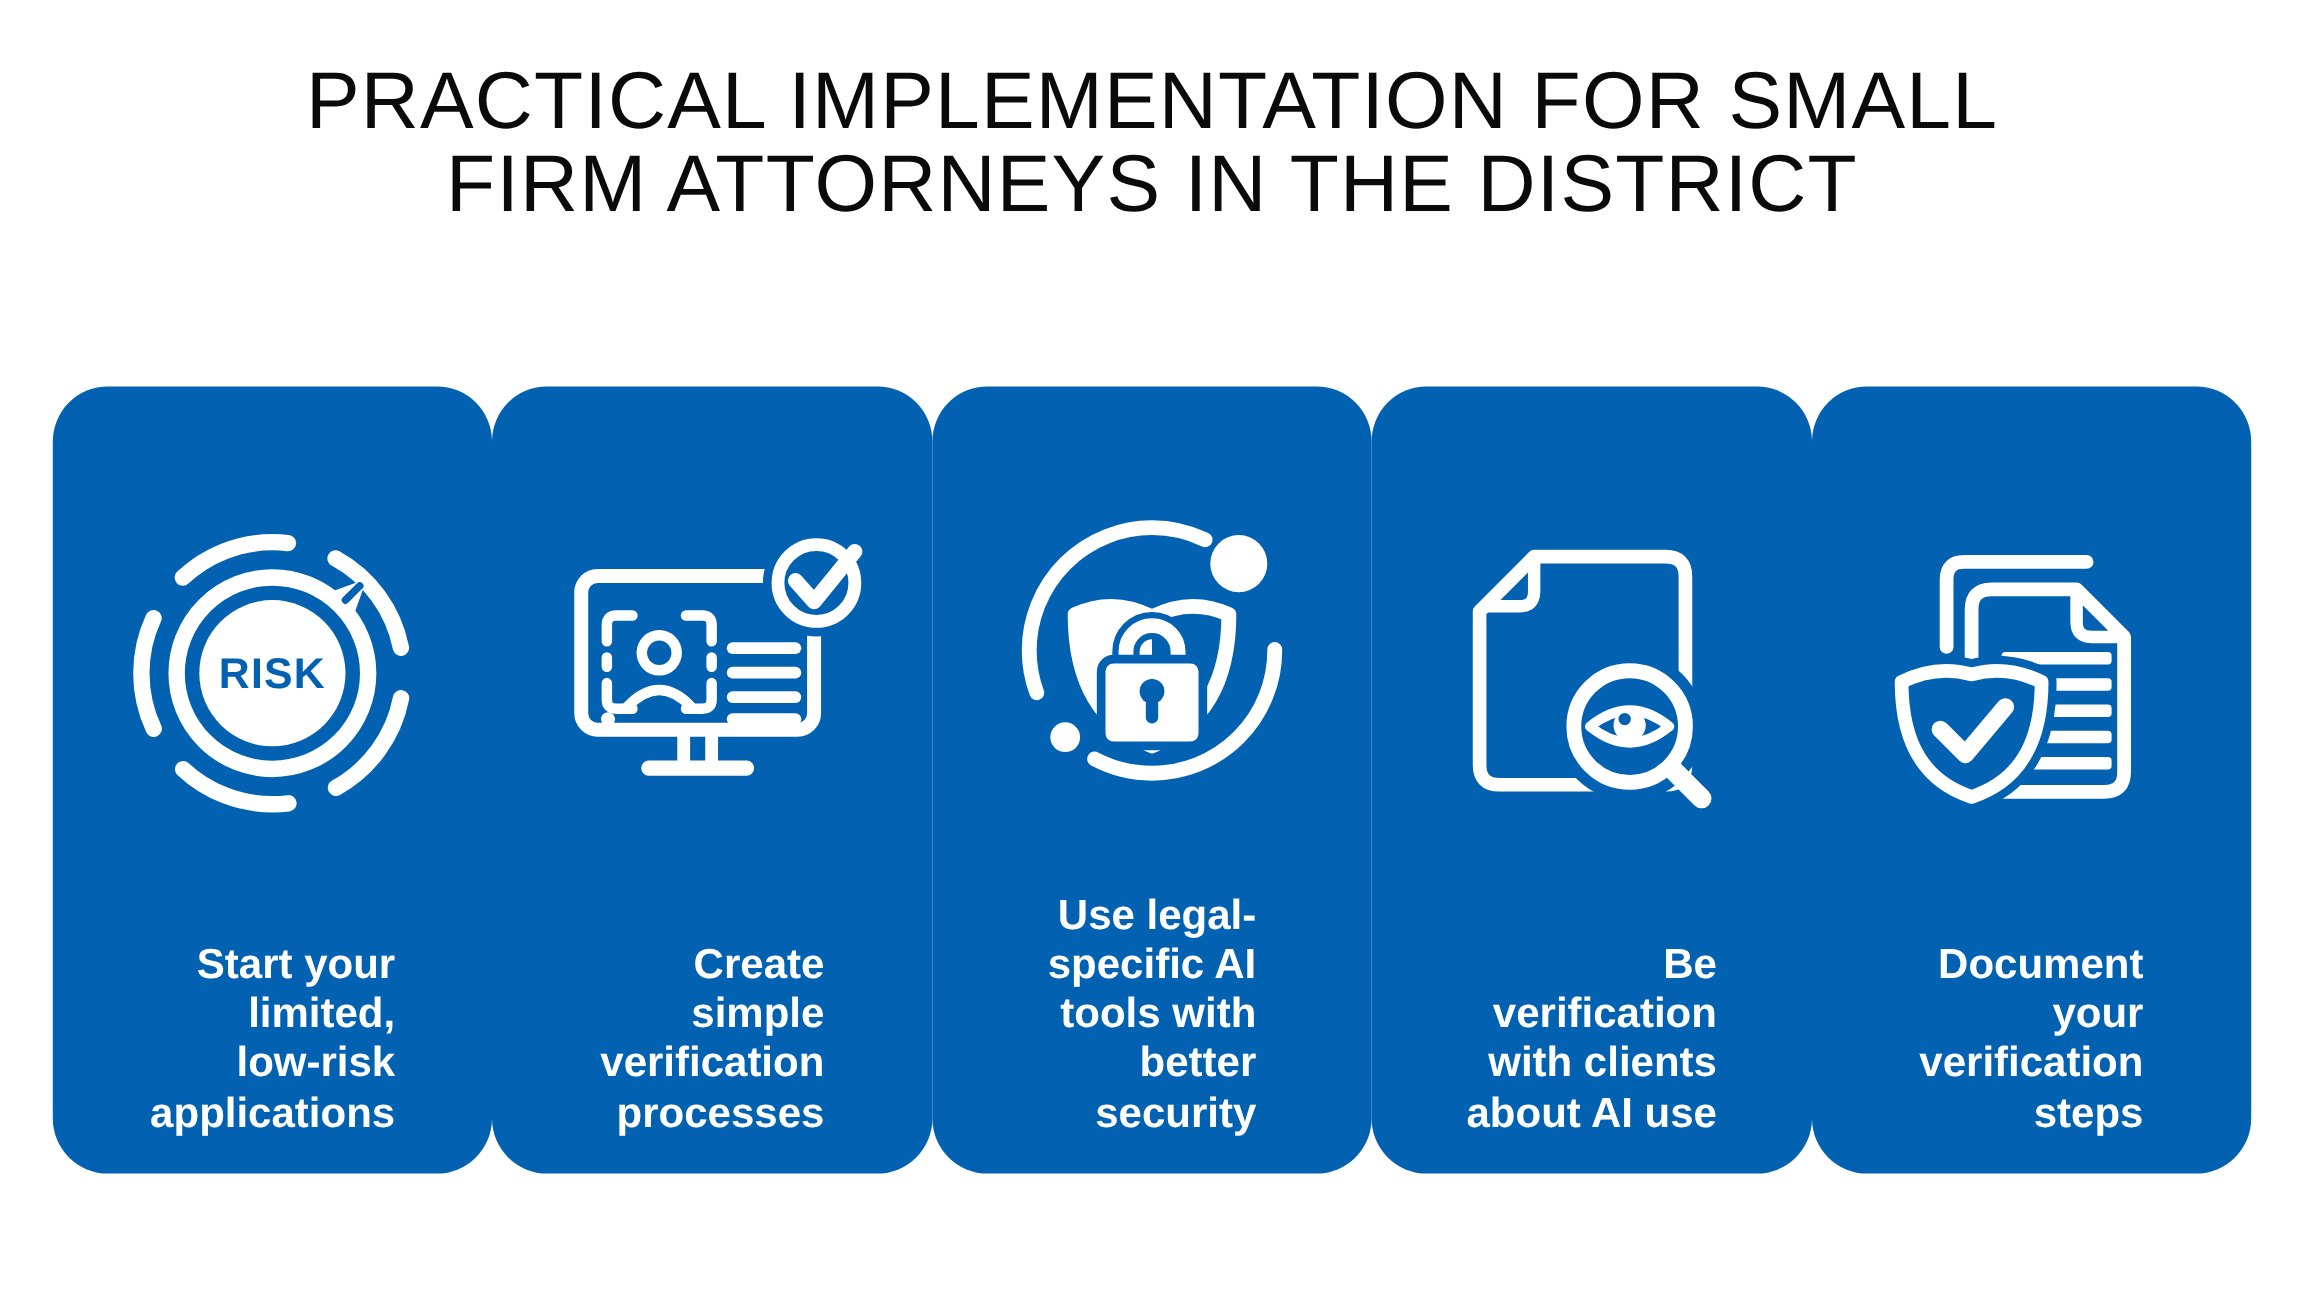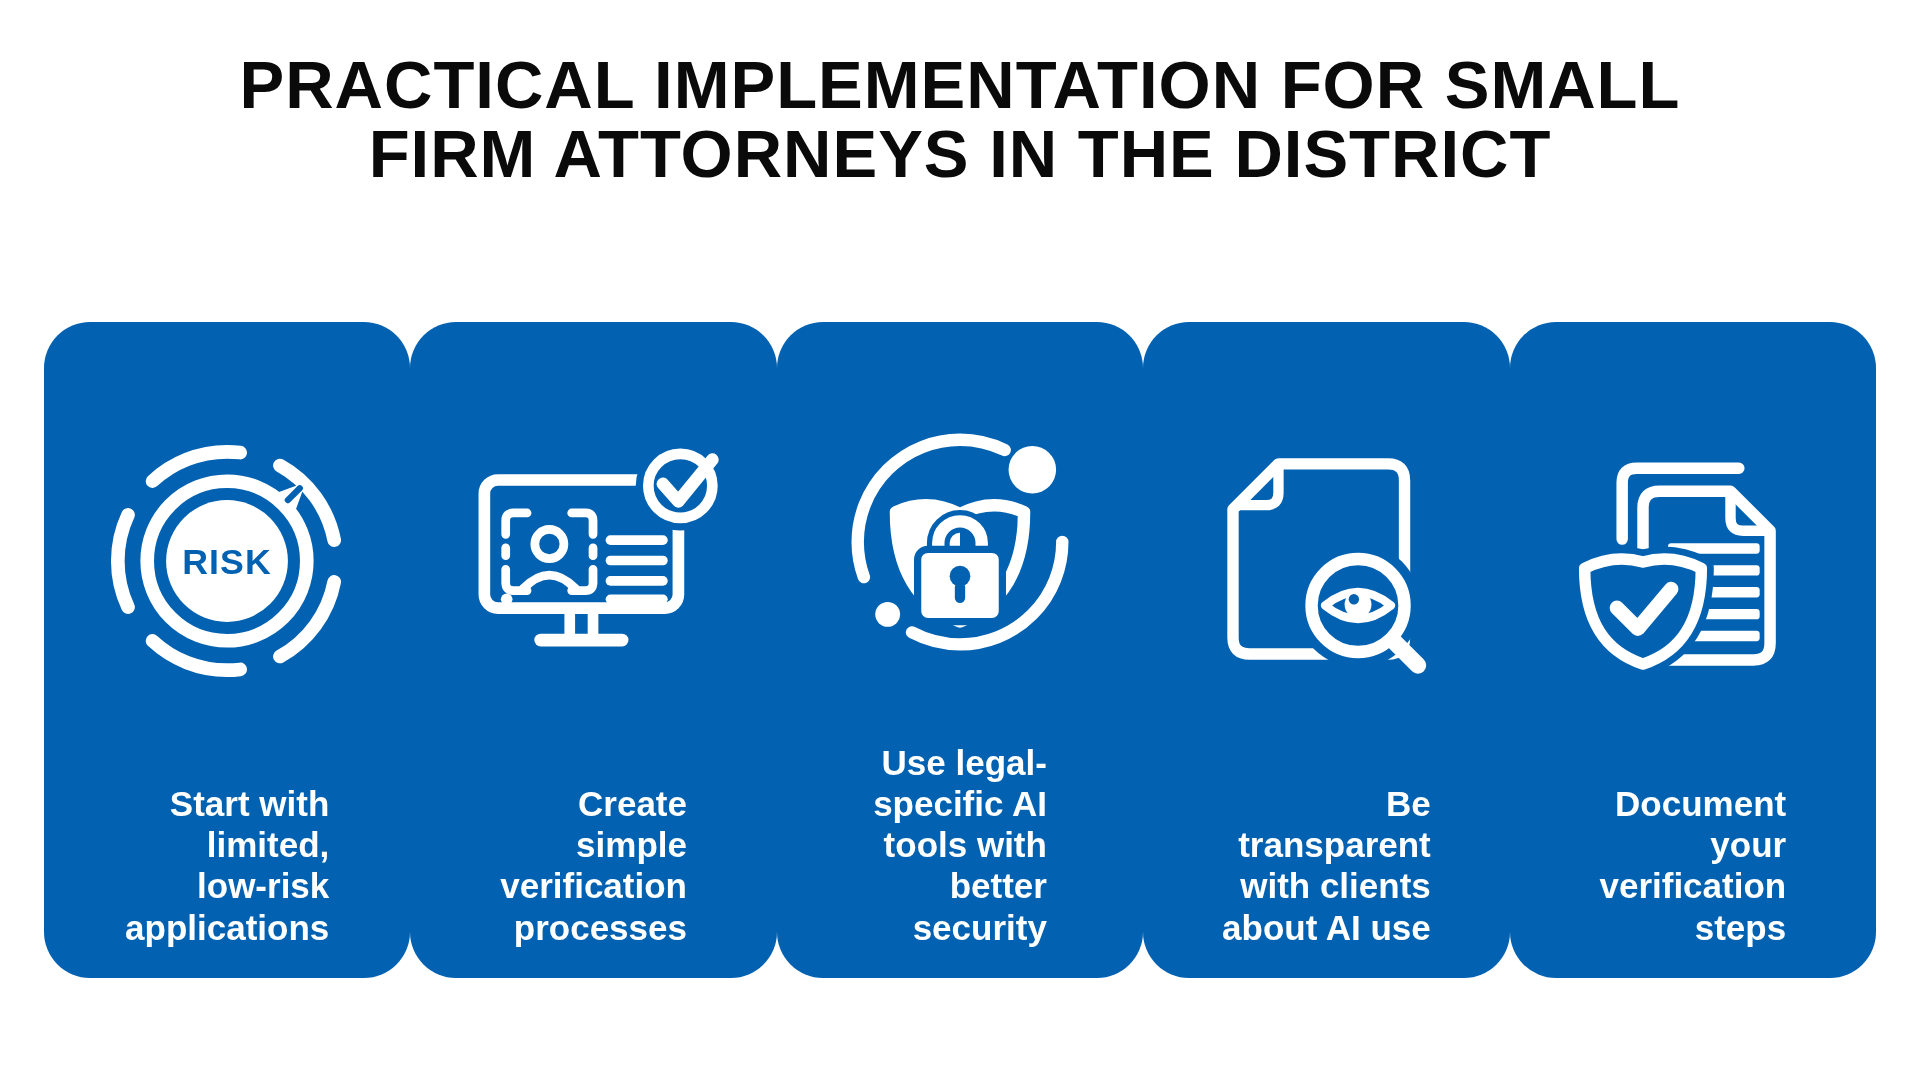--- a/index.html
+++ b/index.html
@@ -11,21 +11,21 @@
   *{box-sizing:border-box;margin:0;padding:0;}
   html,body{width:1920px;height:1080px;background:var(--bg);overflow:hidden;}
   body{font-family:"Liberation Sans", sans-serif;position:relative;}
 
   .page-title{
     margin:50px auto 0 auto;
     max-width:1760px;
     text-align:center;
     font-size:67px;
     line-height:1.03;
-    font-weight:bold;
+    font-weight:normal;
     letter-spacing:1px;
     color:var(--title);
     white-space:pre-line;
   }
 
   .cards{
     position:absolute;
     left:44px; right:44px; top:322px;
     height:656px;
     display:flex;
@@ -77,21 +77,21 @@
         <circle class="wstroke" cx="120" cy="120" r="104" stroke-width="13" stroke-linecap="round" pathLength="360" stroke-dasharray="50 22" stroke-dashoffset="-11"></circle>
         <circle class="wstroke" cx="120" cy="120" r="76" stroke-width="13"></circle>
         <circle class="wfill" cx="120" cy="120" r="58"></circle>
         <g transform="rotate(45 120 120)">
           <polygon class="wfill" points="120,14 135,46 105,46"></polygon>
           <line x1="120" y1="22" x2="120" y2="38" stroke="var(--blue)" stroke-width="6" stroke-linecap="round"></line>
         </g>
         <text x="120" y="132" text-anchor="middle" font-size="34" letter-spacing="1" fill="var(--blue)">RISK</text>
       </svg>
     </div>
-    <div class="card-label">Start with
+    <div class="card-label">Start your
 limited,
 low-risk
 applications</div>
   </div>
 
   <div class="card">
     <div class="icon-wrap">
       <svg width="262" height="228" viewBox="0 0 270 235">
         <rect class="wstroke" x="22" y="34" width="200" height="132" rx="14" stroke-width="12"></rect>
         <path class="wstroke" d="M110,166 v28 M134,166 v28" stroke-width="11"></path>
@@ -161,21 +161,21 @@
         <g>
           <circle class="wstroke" cx="151" cy="163" r="45" stroke-width="12"></circle>
           <path class="wstroke" d="M119,163 Q151,137 183,163 Q151,189 119,163 Z" stroke-width="8" stroke-linejoin="round"></path>
           <circle class="wfill" cx="151" cy="162" r="13"></circle>
           <circle class="bfill" cx="147" cy="157" r="5"></circle>
           <path class="wstroke" d="M185,197 L209,221" stroke-width="16" stroke-linecap="round"></path>
         </g>
       </svg>
     </div>
     <div class="card-label">Be
-transparent
+verification
 with clients
 about AI use</div>
   </div>
 
   <div class="card">
     <div class="icon-wrap">
       <svg width="250" height="245" viewBox="0 0 240 235">
         <path class="wstroke" d="M52,96 V42 Q52,28 66,28 H164" stroke-width="11" stroke-linecap="round"></path>
         <path class="wstroke" d="M156,50 H88 Q72,50 72,66 V196 Q72,212 88,212 H178 Q194,212 194,196 V88 Z" stroke-width="11" stroke-linejoin="round"></path>
         <path class="wstroke" d="M156,54 V76 Q156,88 168,88 H190" stroke-width="10" stroke-linecap="round"></path>

